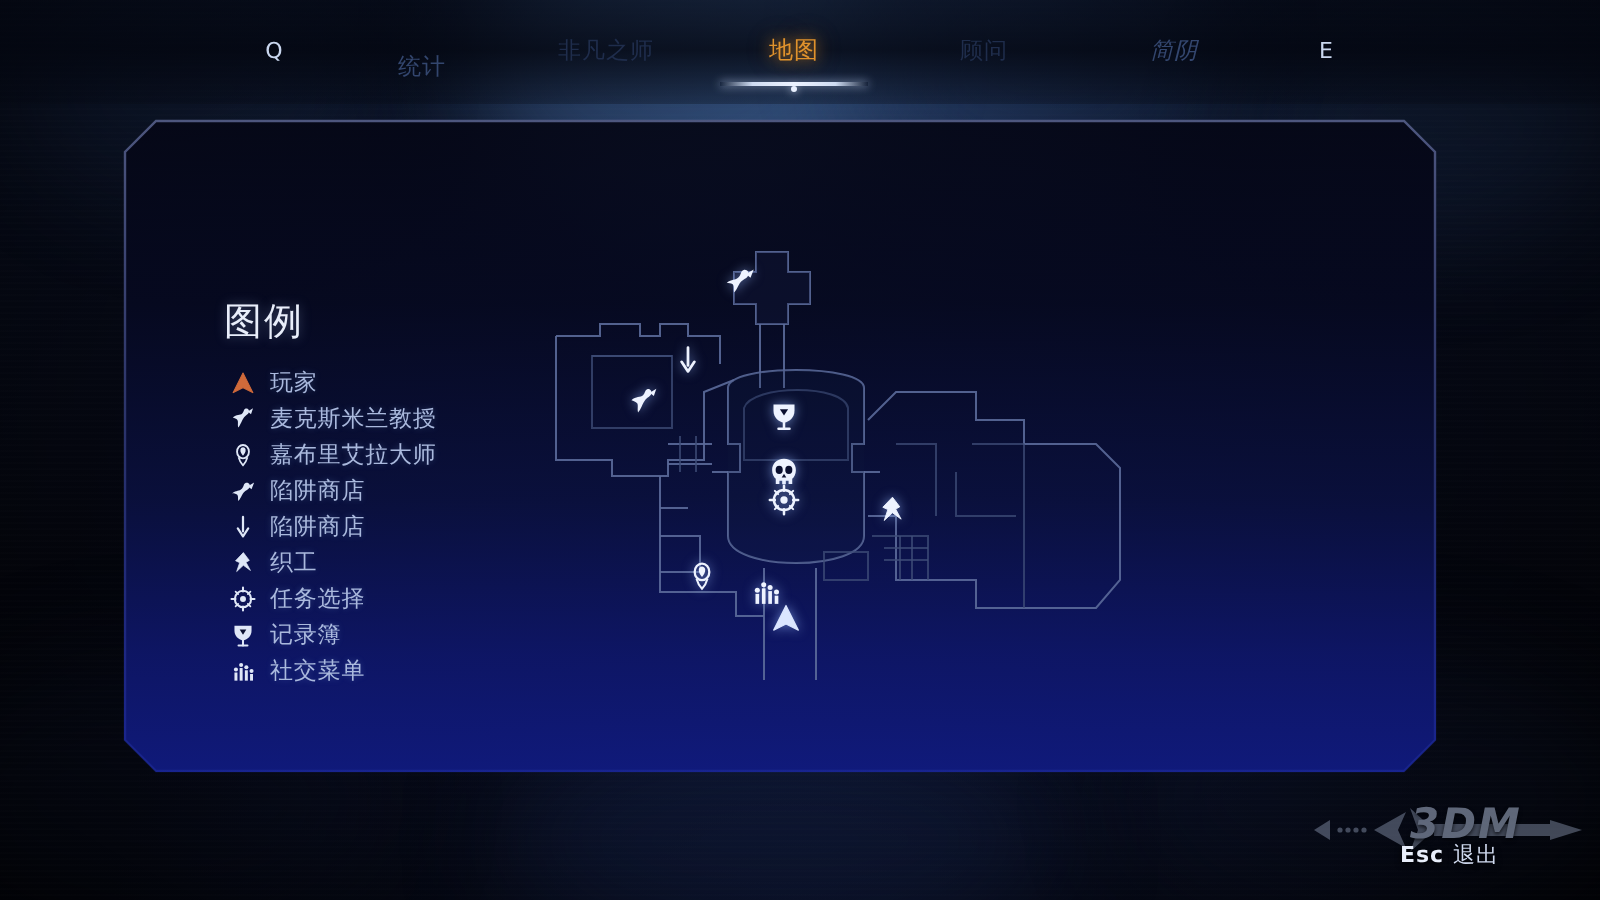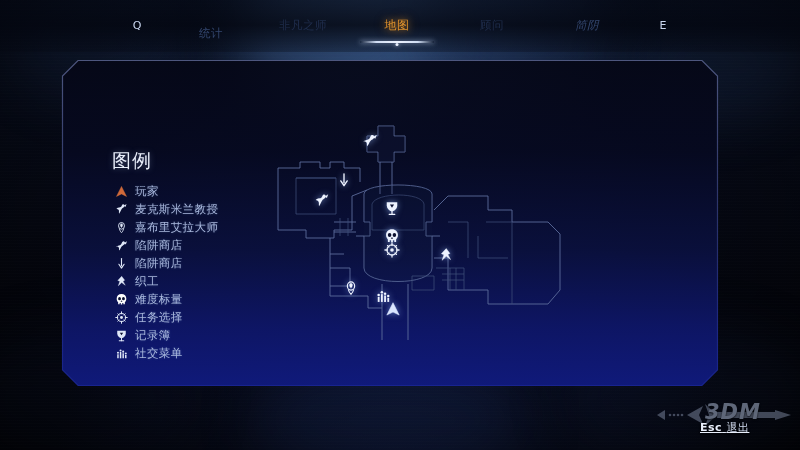--- a/index.html
+++ b/index.html
@@ -123,21 +123,20 @@
   }
   #wm-text{
     position:absolute; left:50px; top:2px;
     font-size:21px; font-weight:bold; letter-spacing:1px;
     color:#a9b6cf; text-shadow:0 1px 2px rgba(0,0,0,.8);
   }
   #esc-hint{
     position:absolute; left:700px; top:420px;
     font-size:11px; font-weight:bold; color:#e8eefb; letter-spacing:.5px;
     text-shadow:0 1px 3px rgba(0,0,0,.95);
-    text-decoration:underline;
   }
   #esc-hint .cn{ font-weight:normal; color:#cfd9ee; }
 </style>
 </head>
 <body>
 
 <div id="backdrop">
   <div class="bg-base"></div>
   <div class="bg-blob b1"></div>
   <div class="bg-blob b2"></div>
@@ -224,31 +223,20 @@
         </span>
         <span class="legend-label">陷阱商店</span>
       </div>
       <div class="legend-row">
         <span class="legend-ico">
           <svg width="13" height="13" viewBox="0 0 14 14">
             <path d="M7.2,1.4 L10.4,5.6 L8.6,6.6 L11.0,11.0 L7.2,8.2 L3.6,11.6 L5.2,6.8 L3.0,5.8 Z" fill="#dfe7f7" stroke="#dfe7f7" stroke-width="0.4" stroke-linejoin="round"></path>
           </svg>
         </span>
         <span class="legend-label">织工</span>
-      </div>
-      <div class="legend-row">
-        <span class="legend-ico">
-          <svg width="13" height="13" viewBox="0 0 14 14">
-            <path d="M7,1.2 C10.2,1.2 12.2,3.4 12.2,6.2 C12.2,8.0 11.4,9.2 10.6,10.0 L10.6,12.2 L9.0,12.2 L9.0,10.8 L7.8,10.8 L7.8,12.4 L6.2,12.4 L6.2,10.8 L5.0,10.8 L5.0,12.2 L3.4,12.2 L3.4,10.0 C2.6,9.2 1.8,8.0 1.8,6.2 C1.8,3.4 3.8,1.2 7,1.2 Z" fill="#ffffff"></path>
-            <ellipse cx="4.9" cy="6.1" rx="1.55" ry="1.8" fill="#0b1030"></ellipse>
-            <ellipse cx="9.1" cy="6.1" rx="1.55" ry="1.8" fill="#0b1030"></ellipse>
-            <path d="M7,7.8 L6.0,9.4 L8.0,9.4 Z" fill="#0b1030"></path>
-          </svg>
-        </span>
-        <span class="legend-label">难度标量</span>
       </div>
       <div class="legend-row">
         <span class="legend-ico">
           <svg width="13" height="13" viewBox="0 0 14 14">
             <circle cx="7" cy="7" r="4.4" fill="none" stroke="#dfe7f7" stroke-width="1.1"></circle>
             <circle cx="7" cy="7" r="1.6" fill="#dfe7f7"></circle>
             <path d="M7,0.8 L7,3.0 M7,11.0 L7,13.2 M0.8,7 L3.0,7 M11.0,7 L13.2,7" stroke="#dfe7f7" stroke-width="1.1" stroke-linecap="round"></path>
             <path d="M3.0,3.0 L4.4,4.4 M11.0,3.0 L9.6,4.4 M3.0,11.0 L4.4,9.6 M11.0,11.0 L9.6,9.6" stroke="#dfe7f7" stroke-width="0.9" stroke-linecap="round"></path>
           </svg>
         </span>

